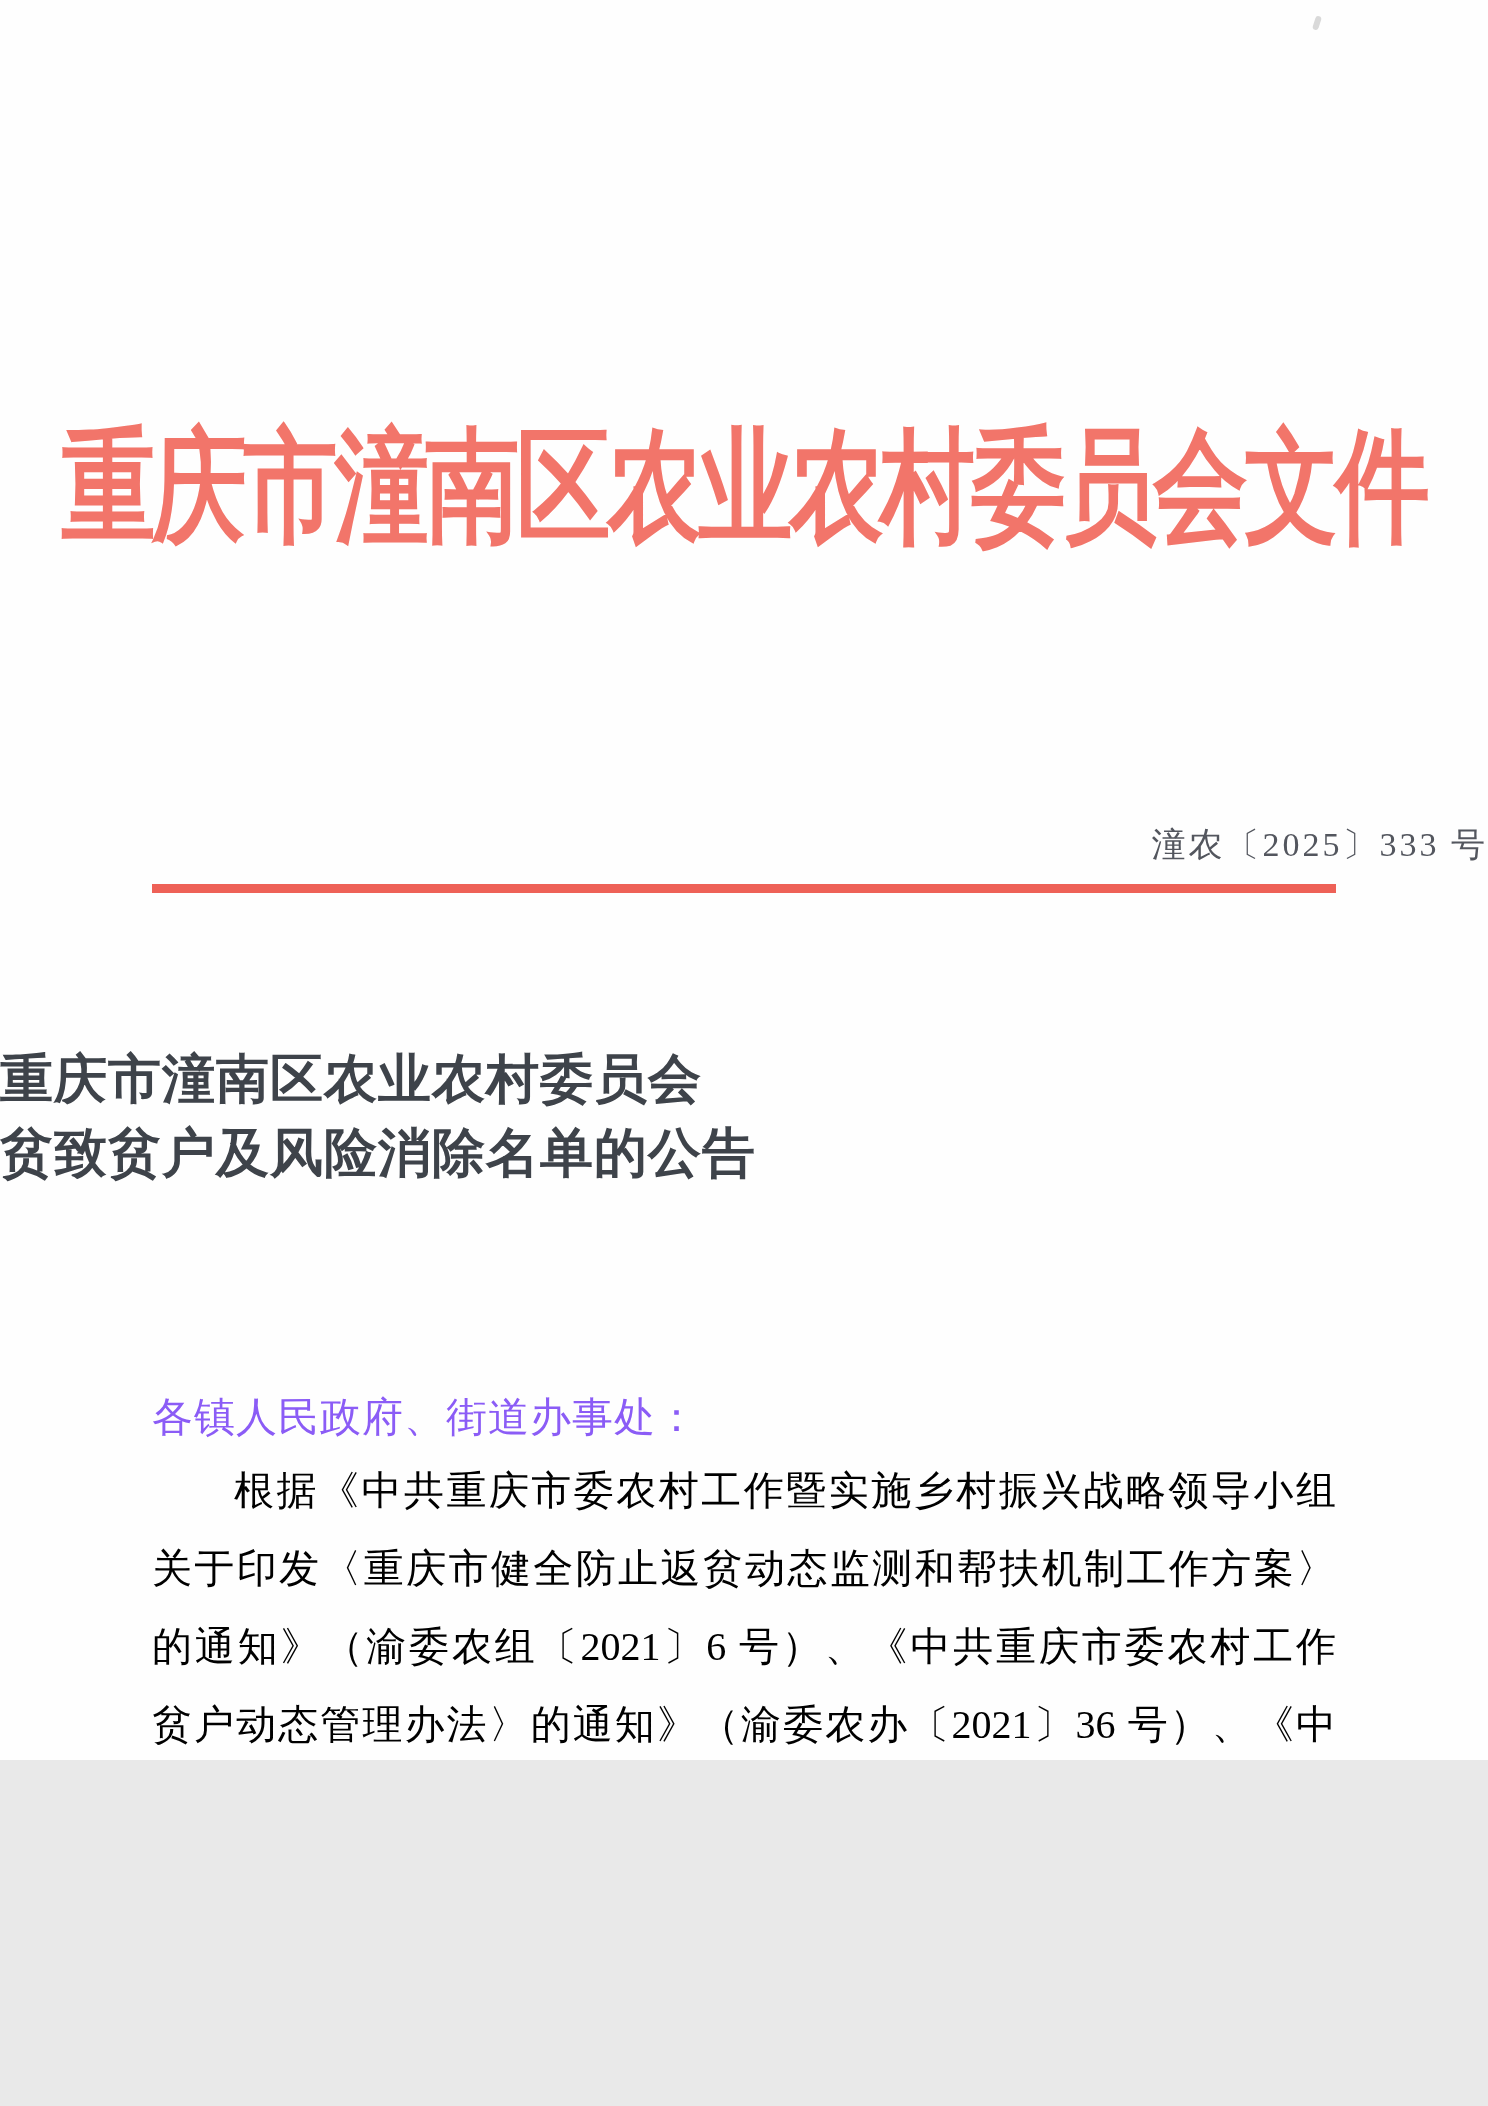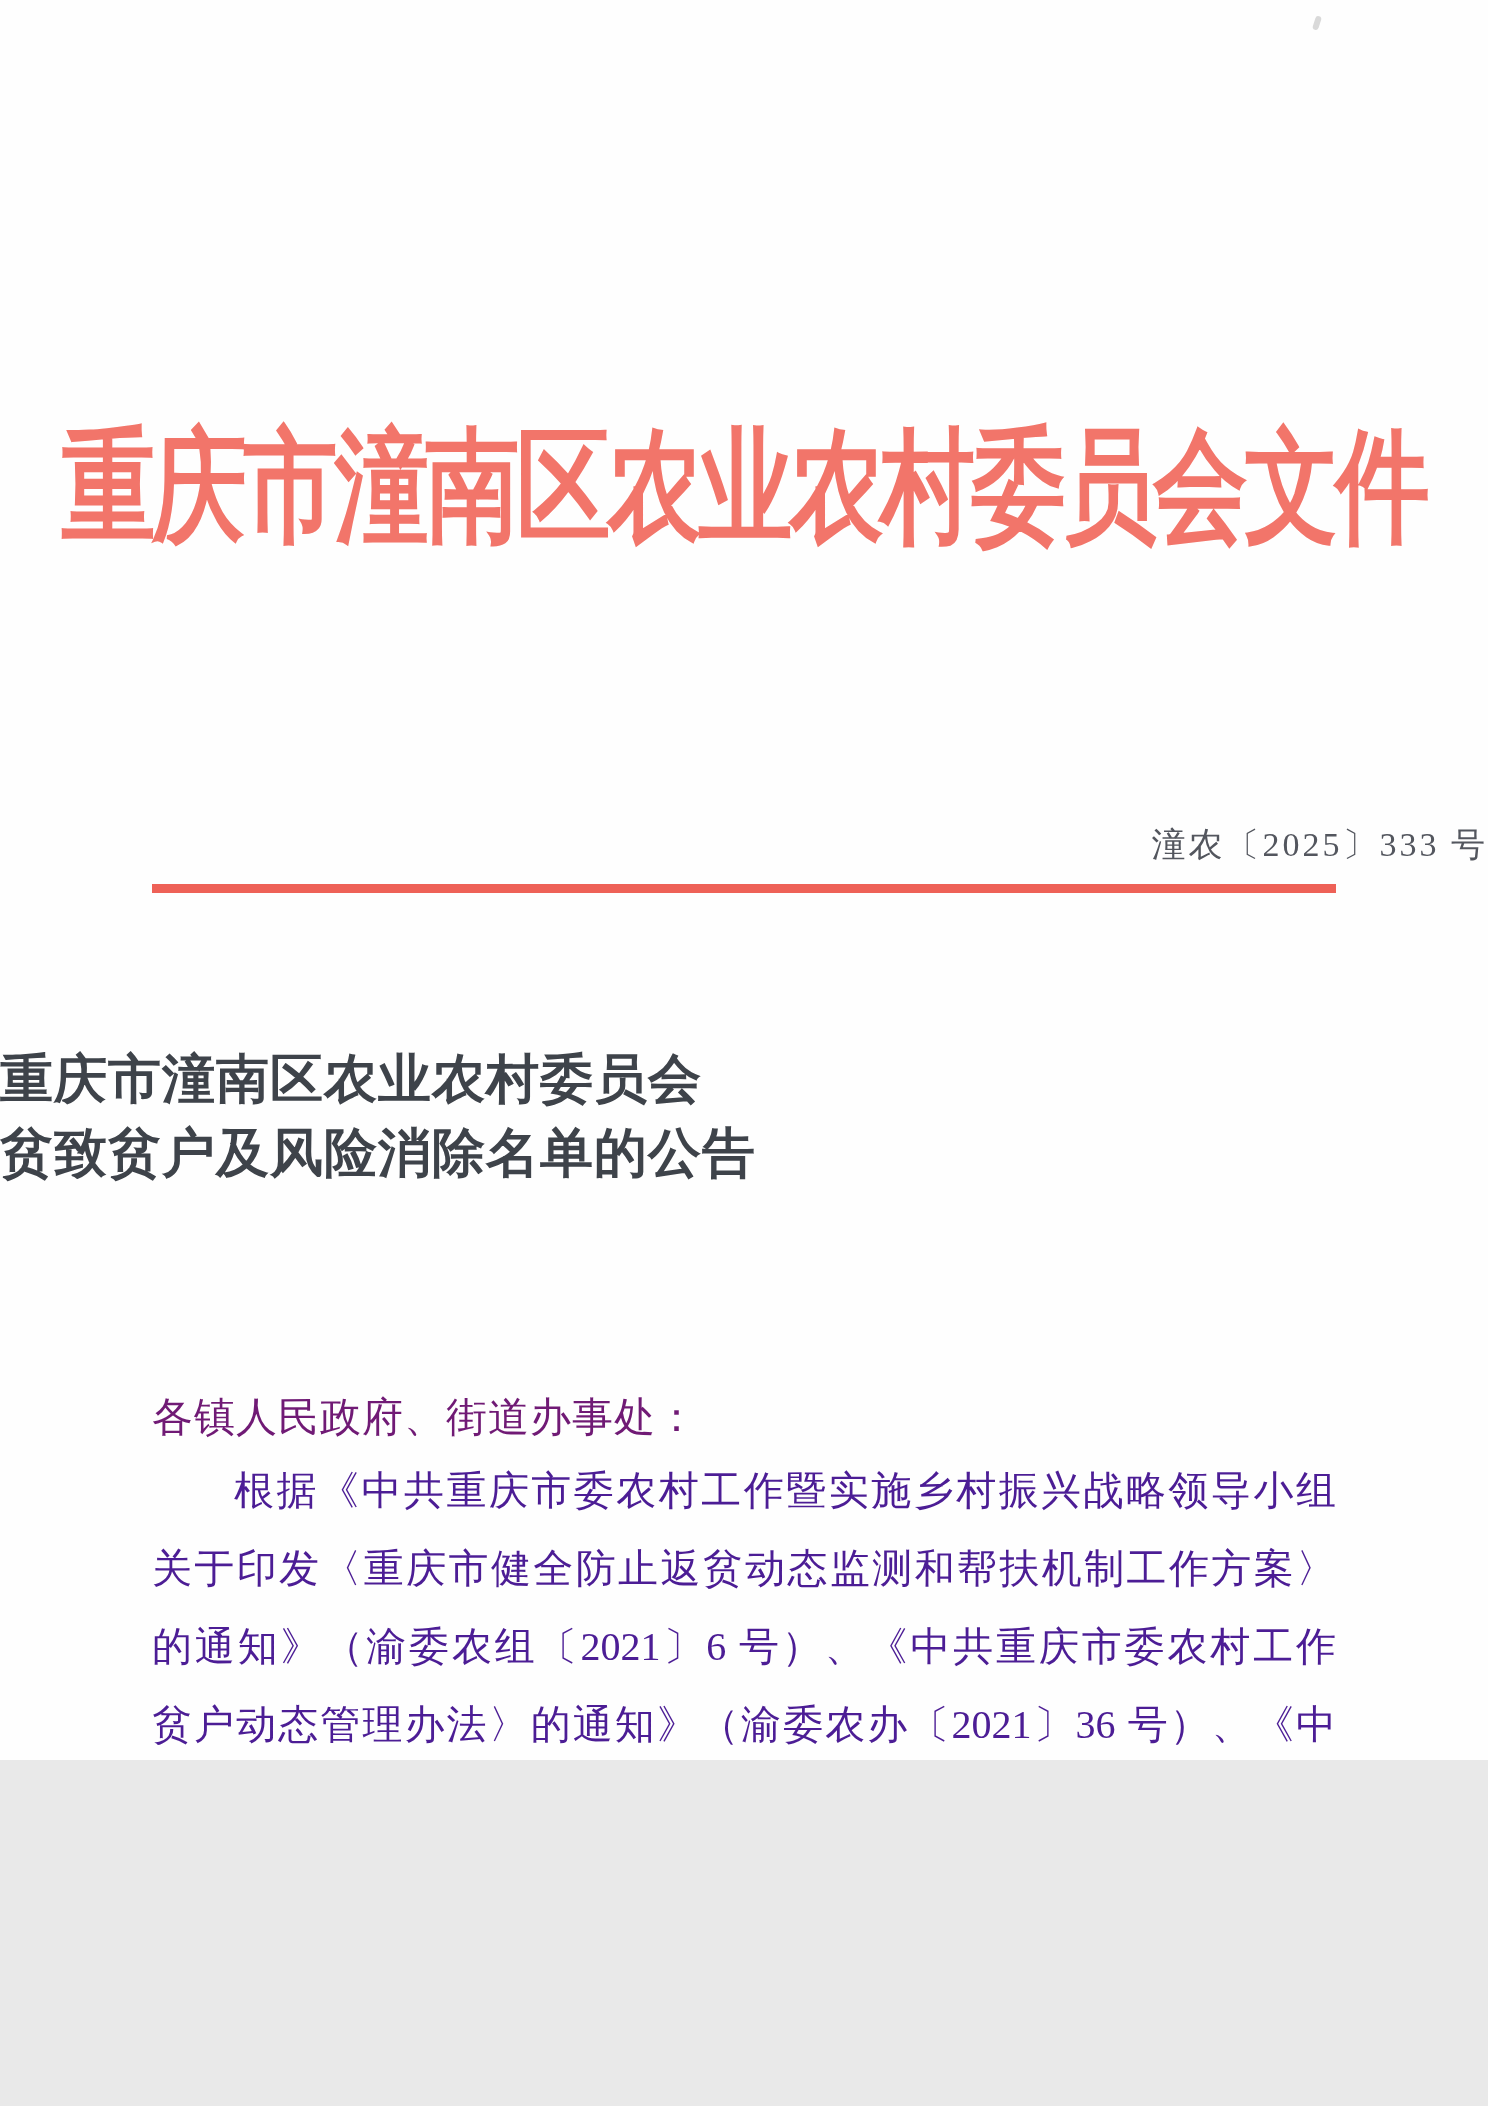--- a/index.html
+++ b/index.html
@@ -71,31 +71,31 @@
     line-height: 74px;
     color: #3e434a;
     letter-spacing: 1px;
   }
   .salutation {
     position: absolute;
     top: 1390px;
     left: 152px;
     width: 1184px;
     font-size: 41px;
-    color: #701a75;
+    color: #8b5cf6;
     letter-spacing: 1px;
   }
   .body-lines {
     position: absolute;
     top: 1452px;
     left: 152px;
     width: 1184px;
     font-size: 40px;
     line-height: 78px;
-    color: #4c1d95;
+    color: #000000;
   }
   .body-line {
     text-align: justify;
     text-align-last: justify;
     white-space: normal;
   }
   .body-line.indented {
     padding-left: 82px;
   }
   .page-number {

